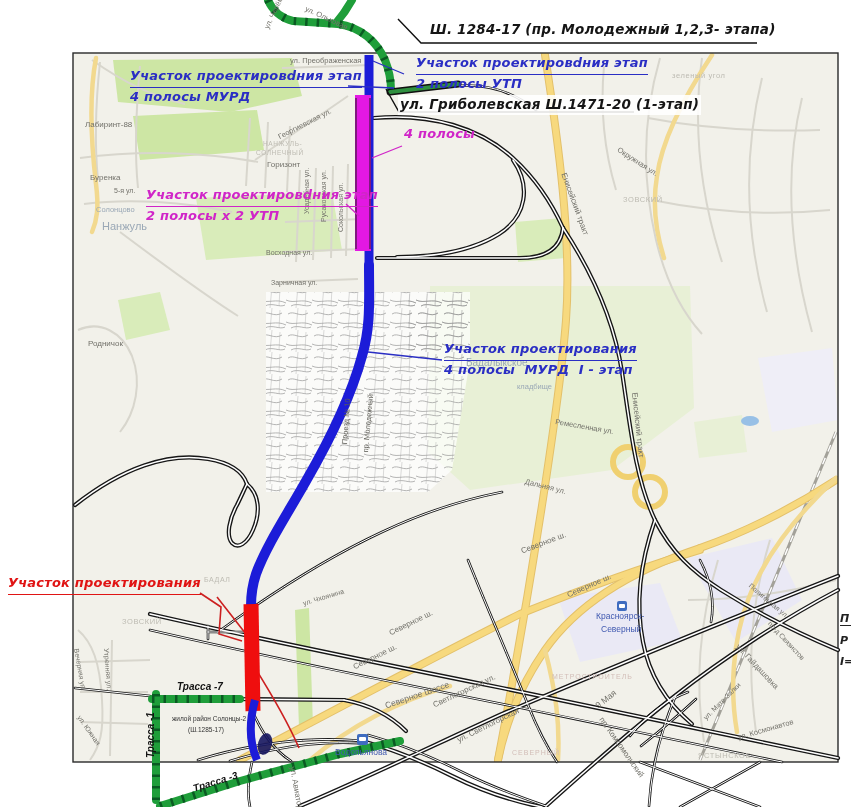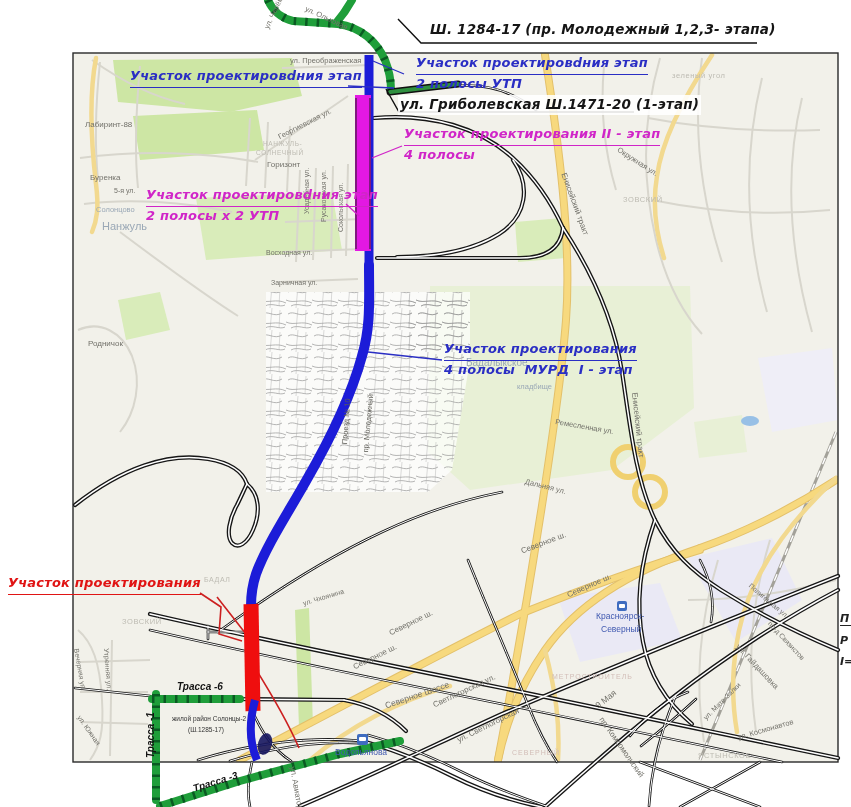--- a/index.html
+++ b/index.html
@@ -335,47 +335,47 @@
     <span class="ml st" style="left: 752px; top: 582px; font-size: 7px; transform: rotate(40deg);">Полигонная ул.</span>
     <span class="ml st" style="left: 702px; top: 716px; font-size: 7px; transform: rotate(-45deg);">ул. Мате Залки</span>
     <span class="ml st" style="left: 737px; top: 734px; font-size: 7.5px; transform: rotate(-16deg);">ул. Космонавтов</span>
     <span class="ml ft" style="left: 698px; top: 752px; font-size: 7.5px;">ЯСТЫНСКОЕ</span>
     <span class="ml st" style="left: 80px; top: 648px; font-size: 7px; transform: rotate(80deg);">Вечерняя ул.</span>
     <span class="ml st" style="left: 110px; top: 648px; font-size: 7px; transform: rotate(86deg);">Утренняя ул.</span>
     <span class="ml st" style="left: 82px; top: 714px; font-size: 7px; transform: rotate(55deg);">ул. Южная</span>
     <span class="ml ft" style="left: 75px; top: 618px; font-size: 7.5px; padding-left: 47px;">ЗОВСКИЙ</span>
     <span class="ml st" style="left: 88px; top: 340px; font-size: 8px;">Родничок</span>
     <span class="ml ft" style="left: 204px; top: 576px; font-size: 7px;">БАДАЛ</span>
-    <span class="ml tr" style="left: 177px; top: 682px; font-size: 10px;">Трасса -6</span>
+    <span class="ml tr" style="left: 177px; top: 682px; font-size: 10px;">Трасса -7</span>
     <span class="ml tr" style="left: 146px; top: 758px; font-size: 10px; transform: rotate(-90deg);">Трасса -1</span>
     <span class="ml tr" style="left: 192px; top: 784px; font-size: 10px; transform: rotate(-17deg);">Трасса -3</span>
     <span class="ml note" style="left: 172px; top: 716px; font-size: 6.5px;">жилой район Солонцы-2</span>
     <span class="ml note" style="left: 188px; top: 727px; font-size: 6.5px;">(Ш.1285-17)</span>
   </div>
 
 <div id="callout-layer">
     <div class="callout blk" style="left: 430px; top: 20px;">
       <div>Ш. 1284-17 (пр. Молодежный 1,2,3- этапа)</div>
     </div>
     <div class="callout blu" style="left: 416px; top: 54px;">
       <div><span class="ul">Участок проектировdния этап</span></div>
       <div>2 полосы УТП</div>
     </div>
     <div class="callout blk bg" style="left: 398px; top: 95px;">
       <div>ул. Гриболевская Ш.1471-20 (1-этап)</div>
     </div>
     <div class="callout blu" style="left: 130px; top: 67px;">
       <div><span class="ul">Участок проектировdния этап</span></div>
+      <div>4 полосы МУРД</div>
     </div>
     <div class="callout pnk" style="left: 146px; top: 186px;">
       <div><span class="ul">Участок проектировdния этап</span></div>
       <div>2 полосы х 2 УТП</div>
     </div>
     <div class="callout pnk" style="left: 404px; top: 125px;">
-      <div><span class="ul">Участок проектирования II - этап</span></div>
       <div>4 полосы</div>
     </div>
     <div class="callout blu" style="left: 444px; top: 340px;">
       <div><span class="ul">Участок проектирования</span></div>
       <div>4 полосы  МУРД  I - этап</div>
     </div>
     <div class="callout red" style="left: 8px; top: 574px;">
       <div><span class="ul">Участок проектирования</span></div>
     </div>
   </div>

